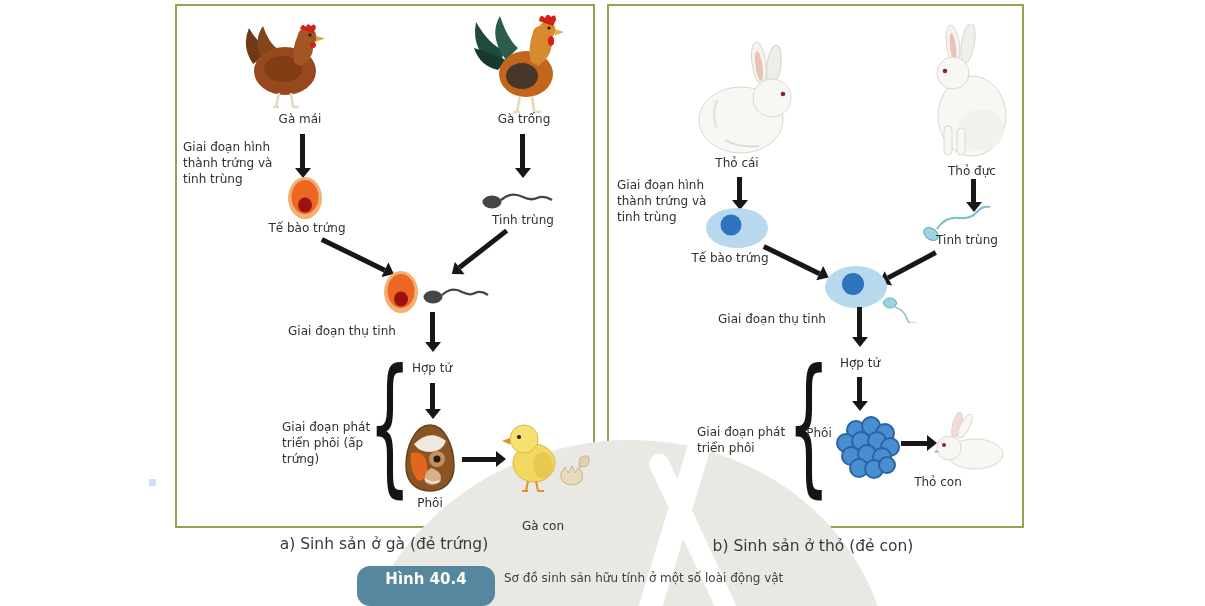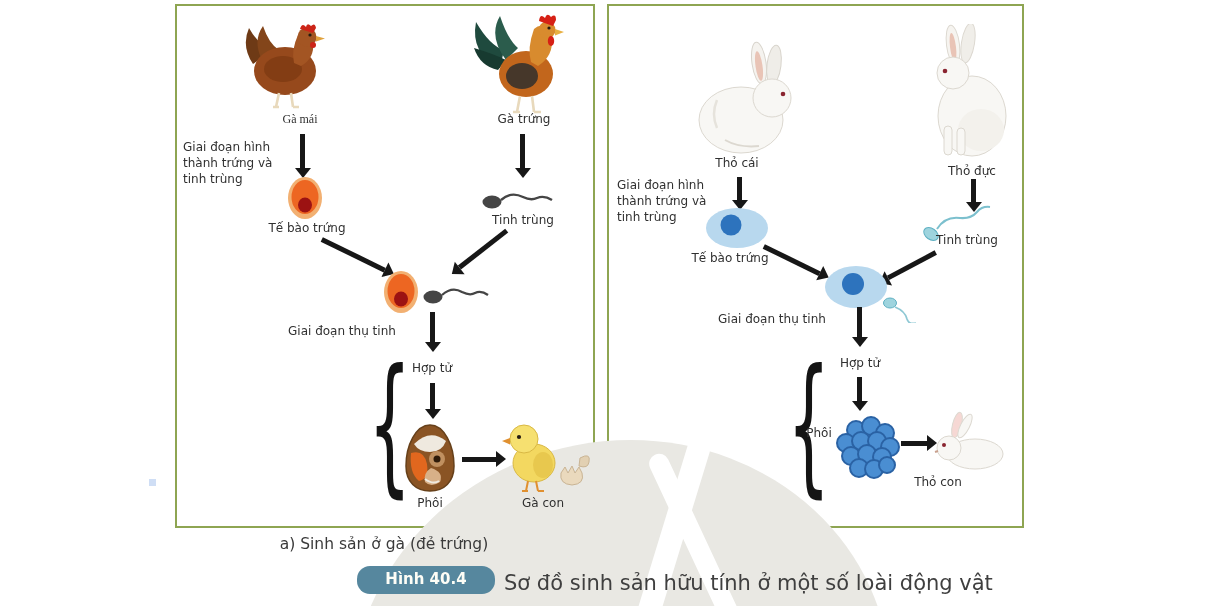--- a/index.html
+++ b/index.html
@@ -17,22 +17,22 @@
   .wm-blob{position:absolute;left:350px;top:440px;width:540px;height:460px;background:#e9e8e3;
     border-radius:52% 48% 42% 58%/58% 52% 48% 42%;z-index:2;}
   .wm-vein{position:absolute;background:#ffffff;border-radius:12px;z-index:2;}
   .wm-vein1{left:648px;top:432px;width:23px;height:290px;transform:rotate(17deg);}
   .wm-vein2{left:702px;top:442px;width:20px;height:270px;transform:rotate(-25deg);}
   .artifact{position:absolute;left:149px;top:479px;width:7px;height:7px;background:#cfdef5;z-index:2;}
 
   .lbl{position:absolute;font-size:12px;line-height:1.3;text-align:center;color:#303030;z-index:3;}
   .lbl-left{position:absolute;font-size:12px;line-height:1.35;text-align:left;color:#303030;z-index:3;}
   .cap{position:absolute;font-size:15.5px;color:#3a3a3a;text-align:center;z-index:4;}
-  .figcap{position:absolute;font-size:21px;color:#3f3f3f;z-index:4;}
-  .badge{position:absolute;left:357px;top:566px;width:138px;height:28px;border-radius:13px;
+  .figcap{position:absolute;font-size:12px;color:#3f3f3f;z-index:4;}
+  .badge{position:absolute;left:357px;top:566px;width:138px;height:40px;border-radius:13px;
     background:#56879e;color:#fdfdf6;font-size:15px;font-weight:bold;text-align:center;
     line-height:26px;z-index:4;}
 
   .art{position:absolute;z-index:3;}
 
   .arrow{position:absolute;height:0;transform-origin:0 0;z-index:3;}
   .arrow .shaft{position:absolute;left:0;right:10px;top:-2.5px;height:5px;background:#171717;}
   .arrow .head{position:absolute;right:0;top:-8px;width:0;height:0;
     border-top:8px solid transparent;border-bottom:8px solid transparent;border-left:10px solid #171717;}
 
@@ -58,37 +58,37 @@
     <ellipse cx="52" cy="55" rx="31" ry="24" fill="#96491c"></ellipse>
     <ellipse cx="50" cy="53" rx="19" ry="13" fill="#7c3a12" opacity="0.75"></ellipse>
     <path d="M68,50 Q82,42 80,26 Q74,12 65,19 Q58,34 61,47 Z" fill="#a35523"></path>
     <circle cx="74" cy="21" r="9.5" fill="#a35523"></circle>
     <path d="M67,13 q2,-7 6,-2 q1,-5 5,-1 q4,-4 5,2 l-3,5 z" fill="#cc2418"></path>
     <path d="M83,20 l9,2.5 -9,3 z" fill="#e0a13c"></path>
     <circle cx="80" cy="29" r="3" fill="#cc2418"></circle>
     <circle cx="77" cy="19" r="1.6" fill="#241a10"></circle>
     <path d="M46,77 l-3,14 m3,0 h-6 m18,-14 l2,14 m0,0 h6" stroke="#e8d9bc" stroke-width="2.6" fill="none"></path>
   </svg>
-  <div class="lbl" style="left:250px;top:112px;width:100px;font-family:Liberation Serif, serif;">Gà mái</div>
+  <div class="lbl" style="left:250px;top:112px;width:100px;">Gà mái</div>
 
   <svg class="art" style="left:468px;top:10px;" width="110" height="110" viewBox="0 0 110 110">
     <path d="M32,58 Q2,44 8,12 Q22,36 36,40 Z" fill="#1f4a3e"></path>
     <path d="M38,50 Q20,26 32,6 Q40,30 50,38 Z" fill="#2b5c4c"></path>
     <path d="M30,60 Q12,56 6,38 Q26,44 38,50 Z" fill="#173a30"></path>
     <ellipse cx="58" cy="64" rx="27" ry="23" fill="#c2661c"></ellipse>
     <ellipse cx="54" cy="66" rx="16" ry="13" fill="#46372a"></ellipse>
     <path d="M70,56 Q86,46 84,26 Q76,10 66,19 Q59,38 63,52 Z" fill="#d88b2e"></path>
     <circle cx="79" cy="20" r="8.5" fill="#d88b2e"></circle>
     <path d="M71,11 q1,-8 6,-3 q2,-6 6,-1 q5,-4 5,3 l-3,6 z" fill="#d62015"></path>
     <path d="M87,19 l9,3 -9,3.5 z" fill="#e8b042"></path>
     <ellipse cx="83" cy="31" rx="3.2" ry="5" fill="#d62015"></ellipse>
     <circle cx="81" cy="18" r="1.6" fill="#241a10"></circle>
     <path d="M52,86 l-3,16 m3,0 h-7 m19,-16 l2,16 m0,0 h7" stroke="#e8d9bc" stroke-width="2.6" fill="none"></path>
   </svg>
-  <div class="lbl" style="left:474px;top:112px;width:100px;">Gà trứng</div>
+  <div class="lbl" style="left:474px;top:112px;width:100px;">Gà trống</div>
 
   <div class="lbl-left" style="left:183px;top:139px;width:108px;">Giai đoạn hình thành trứng và tinh trùng</div>
 
   <div class="arrow" style="left:303px;top:134px;width:44px;transform:rotate(90deg);">
       <span class="shaft"></span>
       <span class="head"></span>
     </div>
   <div class="arrow" style="left:523px;top:134px;width:44px;transform:rotate(90deg);">
       <span class="shaft"></span>
       <span class="head"></span>
@@ -129,20 +129,21 @@
       <span class="shaft"></span>
       <span class="head"></span>
     </div>
   <div class="lbl" style="left:392px;top:361px;width:80px;">Hợp tử</div>
   <div class="arrow" style="left:433px;top:383px;width:36px;transform:rotate(90deg);">
       <span class="shaft"></span>
       <span class="head"></span>
     </div>
 
   <div class="brace" style="left:342px;top:352px;">{</div>
+  <div class="lbl-left" style="left:282px;top:419px;width:98px;">Giai đoạn phát triển phôi (ấp trứng)</div>
 
   <svg class="art" style="left:401px;top:423px;" width="58" height="70" viewBox="0 0 58 70">
     <path d="M29,2 C43,2 53,22 53,43 C53,59 43,68 29,68 C15,68 5,59 5,43 C5,22 15,2 29,2 Z" fill="#8a5424" stroke="#66401a" stroke-width="1.5"></path>
     <path d="M13,21 Q29,5 45,18 Q41,29 29,29 Q18,29 13,21 Z" fill="#efe9df"></path>
     <path d="M10,30 Q23,26 26,41 Q28,56 18,58 Q8,50 10,30 Z" fill="#e1671e"></path>
     <circle cx="36" cy="36" r="8" fill="#c09060"></circle>
     <circle cx="36" cy="36" r="3.5" fill="#2e1a08"></circle>
     <path d="M30,45 q13,4 9,14 q-9,6 -15,0 q-2,-9 6,-14 Z" fill="#d8b088"></path>
     <path d="M24,56 q8,6 14,2" stroke="#efe9df" stroke-width="2" fill="none"></path>
   </svg>
@@ -156,21 +157,21 @@
   <svg class="art" style="left:500px;top:416px;" width="92" height="80" viewBox="0 0 92 80">
     <ellipse cx="34" cy="47" rx="21" ry="19" fill="#f3d860" stroke="#d9b844"></ellipse>
     <circle cx="24" cy="23" r="14" fill="#f6e070" stroke="#d9b844"></circle>
     <circle cx="19" cy="21" r="2.1" fill="#241a10"></circle>
     <path d="M10,22 l-8,3 8,3.5 z" fill="#e09030"></path>
     <ellipse cx="43" cy="49" rx="10" ry="13" fill="#e8c84e"></ellipse>
     <path d="M28,65 l-2,10 m2,0 h-6 m14,-10 l2,10 m0,0 h6" stroke="#e09030" stroke-width="2" fill="none"></path>
     <path d="M61,57 l4,-6 3,6 4,-7 3,7 4,-6 3,6 q3,11 -10,12 q-13,-1 -11,-12 z" fill="#ead9bd" stroke="#c9b494"></path>
     <path d="M80,42 q11,-6 9,4 q-1,7 -10,4 z" fill="#e2d0b2" stroke="#c9b494"></path>
   </svg>
-  <div class="lbl" style="left:503px;top:496px;width:80px;">Gà con</div>
+  <div class="lbl" style="left:503px;top:519px;width:80px;">Gà con</div>
 
   <div class="cap" style="left:234px;top:535px;width:300px;">a) Sinh sản ở gà (đẻ trứng)</div>
 
   <svg class="art" style="left:695px;top:40px;" width="108" height="118" viewBox="0 0 108 118">
     <ellipse cx="64" cy="23" rx="7" ry="21" fill="#f5f3ef" stroke="#d8d4cc" transform="rotate(-8 64 23)"></ellipse>
     <ellipse cx="64" cy="26" rx="3.5" ry="15" fill="#e9c4b6" transform="rotate(-8 64 26)"></ellipse>
     <ellipse cx="79" cy="25" rx="7" ry="20" fill="#efede8" stroke="#d8d4cc" transform="rotate(7 79 25)"></ellipse>
     <ellipse cx="46" cy="80" rx="42" ry="33" fill="#f8f7f4" stroke="#dcd8d0"></ellipse>
     <circle cx="77" cy="58" r="19" fill="#f8f7f4" stroke="#dcd8d0"></circle>
     <circle cx="88" cy="54" r="2.3" fill="#8a2430"></circle>
@@ -236,20 +237,21 @@
       <span class="shaft"></span>
       <span class="head"></span>
     </div>
   <div class="lbl" style="left:820px;top:356px;width:80px;">Hợp tử</div>
   <div class="arrow" style="left:860px;top:377px;width:34px;transform:rotate(90deg);">
       <span class="shaft"></span>
       <span class="head"></span>
     </div>
 
   <div class="brace" style="left:761px;top:352px;">{</div>
+  <div class="lbl-left" style="left:697px;top:424px;width:98px;">Giai đoạn phát triển phôi</div>
 
   <div class="lbl" style="left:789px;top:426px;width:60px;">Phôi</div>
 
   <svg class="art" style="left:834px;top:416px;" width="68" height="64" viewBox="0 0 68 64">
     <g fill="#4a8ed2" stroke="#2a62a4" stroke-width="2">
       <circle cx="22" cy="14" r="9"></circle>
         <circle cx="37" cy="10" r="9"></circle>
         <circle cx="51" cy="17" r="9"></circle>
       <circle cx="12" cy="27" r="9"></circle>
         <circle cx="27" cy="25" r="9"></circle>
@@ -272,17 +274,18 @@
   <svg class="art" style="left:932px;top:411px;" width="74" height="60" viewBox="0 0 74 60">
     <ellipse cx="25" cy="14" rx="4.5" ry="13" fill="#f6d8d4" stroke="#dcd8d0" transform="rotate(14 25 14)"></ellipse>
     <ellipse cx="33" cy="15" rx="4.5" ry="13" fill="#f8f7f4" stroke="#dcd8d0" transform="rotate(27 33 15)"></ellipse>
     <ellipse cx="43" cy="43" rx="28" ry="15" fill="#f8f7f4" stroke="#dcd8d0"></ellipse>
     <circle cx="17" cy="37" r="12" fill="#f8f7f4" stroke="#dcd8d0"></circle>
     <circle cx="12" cy="34" r="2" fill="#8a2430"></circle>
     <path d="M6,40 l-3,1" stroke="#c9a08e" stroke-width="2" fill="none"></path>
   </svg>
   <div class="lbl" style="left:898px;top:475px;width:80px;">Thỏ con</div>
 
+  <div class="cap" style="left:663px;top:537px;width:300px;">b) Sinh sản ở thỏ (đẻ con)</div>
 
   <div class="badge">Hình 40.4</div>
   <div class="figcap" style="left:504px;top:571px;">Sơ đồ sinh sản hữu tính ở một số loài động vật</div>
 
 </div>
 
 </body></html>

